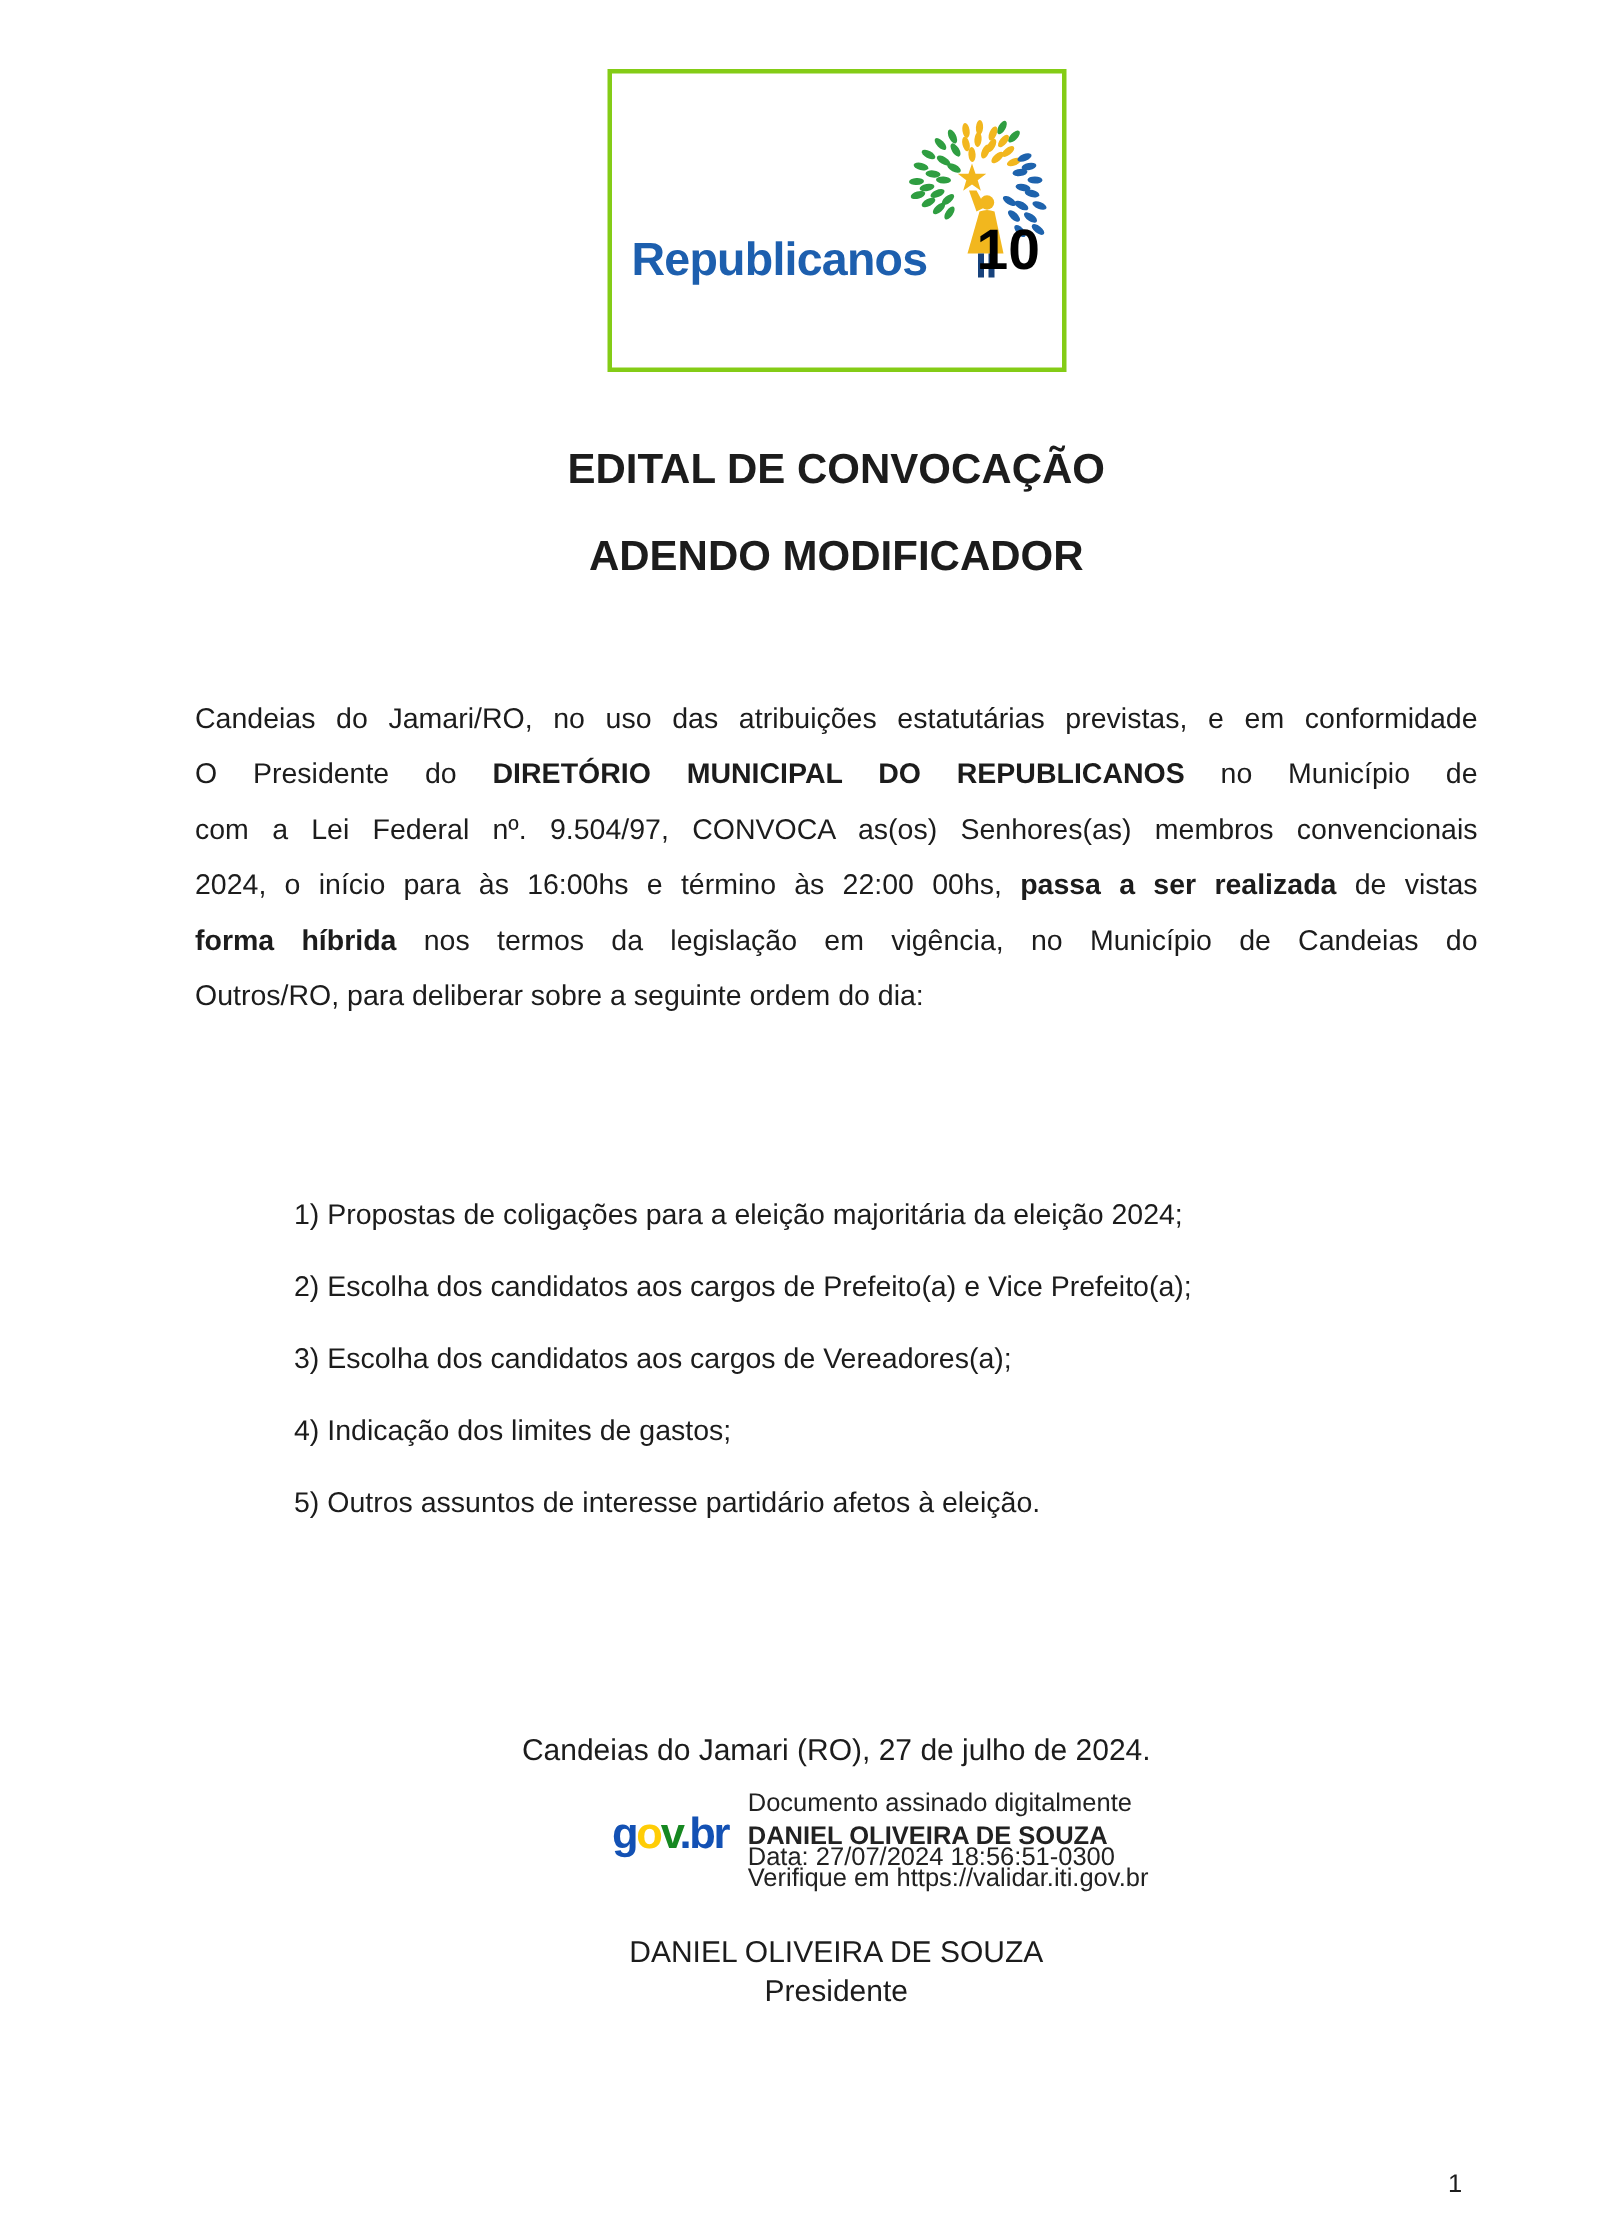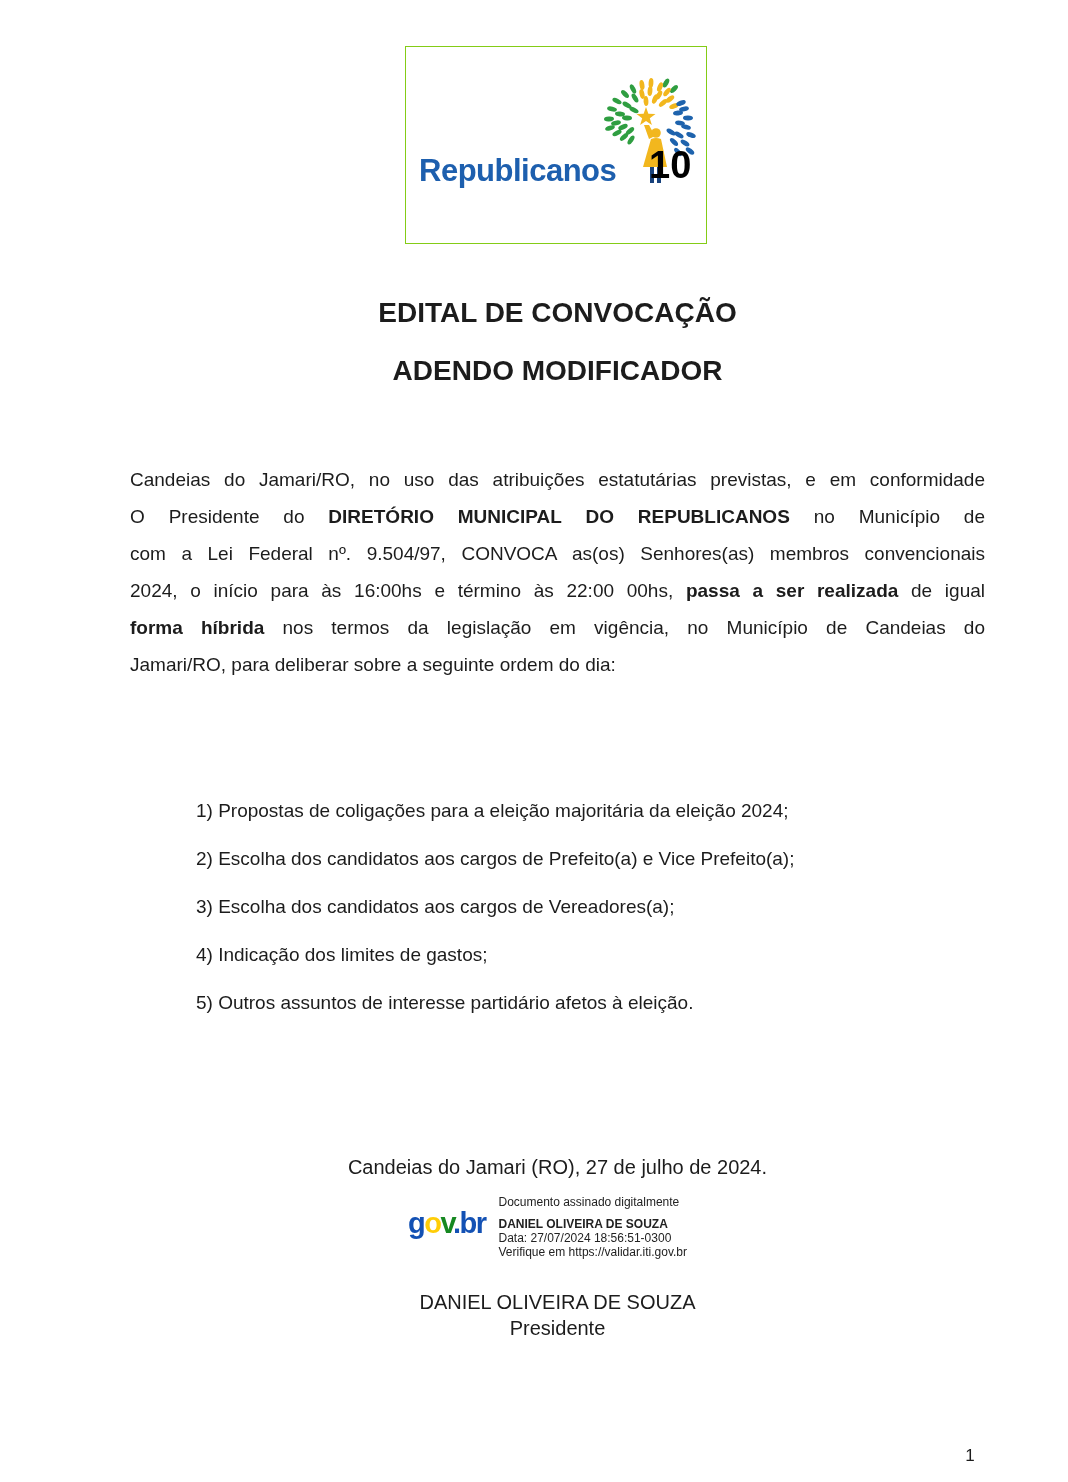--- a/index.html
+++ b/index.html
@@ -8,21 +8,21 @@
     width:1068px;height:1482px;
     background:#ffffff;
     font-family:"Liberation Sans", sans-serif;
     color:#1c1c1c;
     overflow:hidden;
   }
   
   .logo-card{
     position:absolute;left:405px;top:46px;
     width:300px;height:196px;
-    border:1px solid #84cc16;
+    border:3px solid #84cc16;
     background:#ffffff;
   }
   .logo-word{
     position:absolute;left:13px;top:106px;
     font-size:31px;font-weight:bold;letter-spacing:-0.5px;
     color:#1d5fae;
   }
   .logo-ten{
     position:absolute;left:243px;top:97px;
     font-size:38px;font-weight:bold;
@@ -59,21 +59,21 @@
   
   .sig-block{
     position:absolute;left:408px;top:1192px;
     display:flex;align-items:flex-start;gap:13px;
   }
   .govbr-logo{
     margin-top:17px;
     font-size:29px;font-weight:bold;letter-spacing:-1.5px;
     line-height:1;
   }
-  .sig-text{font-size:12px;line-height:14px;padding-top:3px;color:#222;}
+  .sig-text{font-size:17px;line-height:14px;padding-top:3px;color:#222;}
   .sig-heading{margin-bottom:8px;}
   .sig-name{font-weight:bold;}
   
   .footer-sign{
     position:absolute;left:130px;top:1289px;width:855px;
     text-align:center;font-size:20px;line-height:26px;
   }
   
   .page-number{
     position:absolute;left:958px;top:1446px;width:24px;
@@ -152,23 +152,23 @@
     <span class="logo-ten">10</span>
   </div>
 
   <div class="doc-title t2">ADENDO MODIFICADOR</div>
   <div class="doc-title t1">EDITAL DE CONVOCAÇÃO</div>
 
   <div class="body-par">
     <div class="jline"><span>Candeias do Jamari/RO, no uso das atribuições estatutárias previstas, e em conformidade</span></div>
     <div class="jline"><span>O Presidente do </span><b>DIRETÓRIO MUNICIPAL DO REPUBLICANOS</b><span> no Município de</span></div>
     <div class="jline"><span>com a Lei Federal nº. 9.504/97, CONVOCA as(os) Senhores(as) membros convencionais</span></div>
-    <div class="jline"><span>2024, o início para às 16:00hs e término às 22:00 00hs, </span><b>passa a ser realizada</b><span> de igual</span></div>
+    <div class="jline"><span>2024, o início para às 16:00hs e término às 22:00 00hs, </span><b>passa a ser realizada</b><span> de vistas</span></div>
     <div class="jline"><b>forma híbrida</b><span> nos termos da legislação em vigência, no Município de Candeias do</span></div>
-    <div class="lline"><span>Jamari/RO, para deliberar sobre a seguinte ordem do dia:</span></div>
+    <div class="lline"><span>Outros/RO, para deliberar sobre a seguinte ordem do dia:</span></div>
   </div>
 
   <div class="order-list">
     <div class="order-item">1) Propostas de coligações para a eleição majoritária da eleição 2024;</div>
     <div class="order-item">2) Escolha dos candidatos aos cargos de Prefeito(a) e Vice Prefeito(a);</div>
     <div class="order-item">3) Escolha dos candidatos aos cargos de Vereadores(a);</div>
     <div class="order-item">4) Indicação dos limites de gastos;</div>
     <div class="order-item">5) Outros assuntos de interesse partidário afetos à eleição.</div>
   </div>
 

